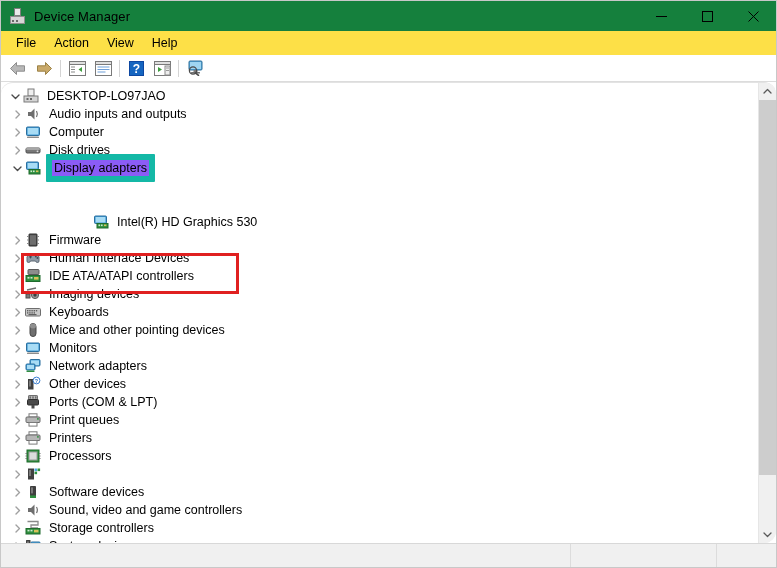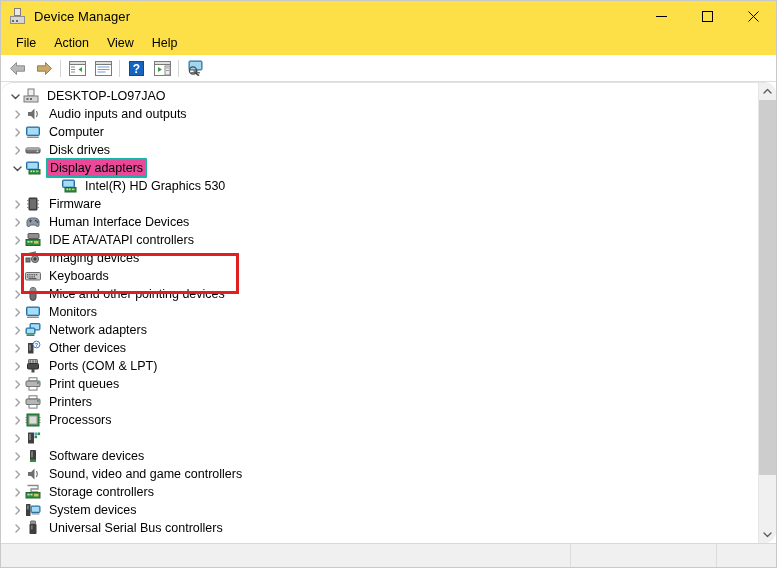--- a/index.html
+++ b/index.html
@@ -13,21 +13,21 @@
     position:relative;width:777px;height:568px;
     background:#ffffff;
     border:1px solid #c8c8c8;
     box-sizing:border-box;
     display:flex;flex-direction:column;
   }
 
   
   .titlebar{
     height:30px;flex:0 0 30px;
-    background:#fde047;
+    background:#15803d;
     display:flex;align-items:center;
     position:relative;
   }
   .title-icon{
     width:17px;height:17px;margin-left:8px;margin-right:8px;
     position:relative;flex:0 0 17px;
   }
   .ti-body{
     position:absolute;left:1px;bottom:1px;width:15px;height:8px;
     background:#d6d6d6;border:1px solid #8d8d8d;box-sizing:border-box;
@@ -106,30 +106,30 @@
   .node-icon{
     width:16px;height:16px;flex:0 0 16px;
     margin-right:5px;position:relative;
   }
   .node-icon svg{display:block;}
   .label{
     font-size:12.5px;color:#000000;line-height:16px;
     padding:0 3px;
   }
   .row.selected .label{
-    background:#ec4899;
-    border:2px solid #14b8a6;
+    background:#8b5cf6;
+    border:6px solid #14b8a6;
     padding:0 2px;
     border-radius:1px;
   }
 
   
   .lvl0{padding-left:6px;}
   .lvl1{padding-left:8px;}
-  .lvl2{padding-left:60px;}
+  .lvl2{padding-left:92px;margin-top:36px;}
 
   
   .redbox{
     position:absolute;
     left:20px;top:170px;width:218px;height:41px;
     border:3px solid #e02020;
     box-sizing:border-box;
     pointer-events:none;
     z-index:5;
   }

